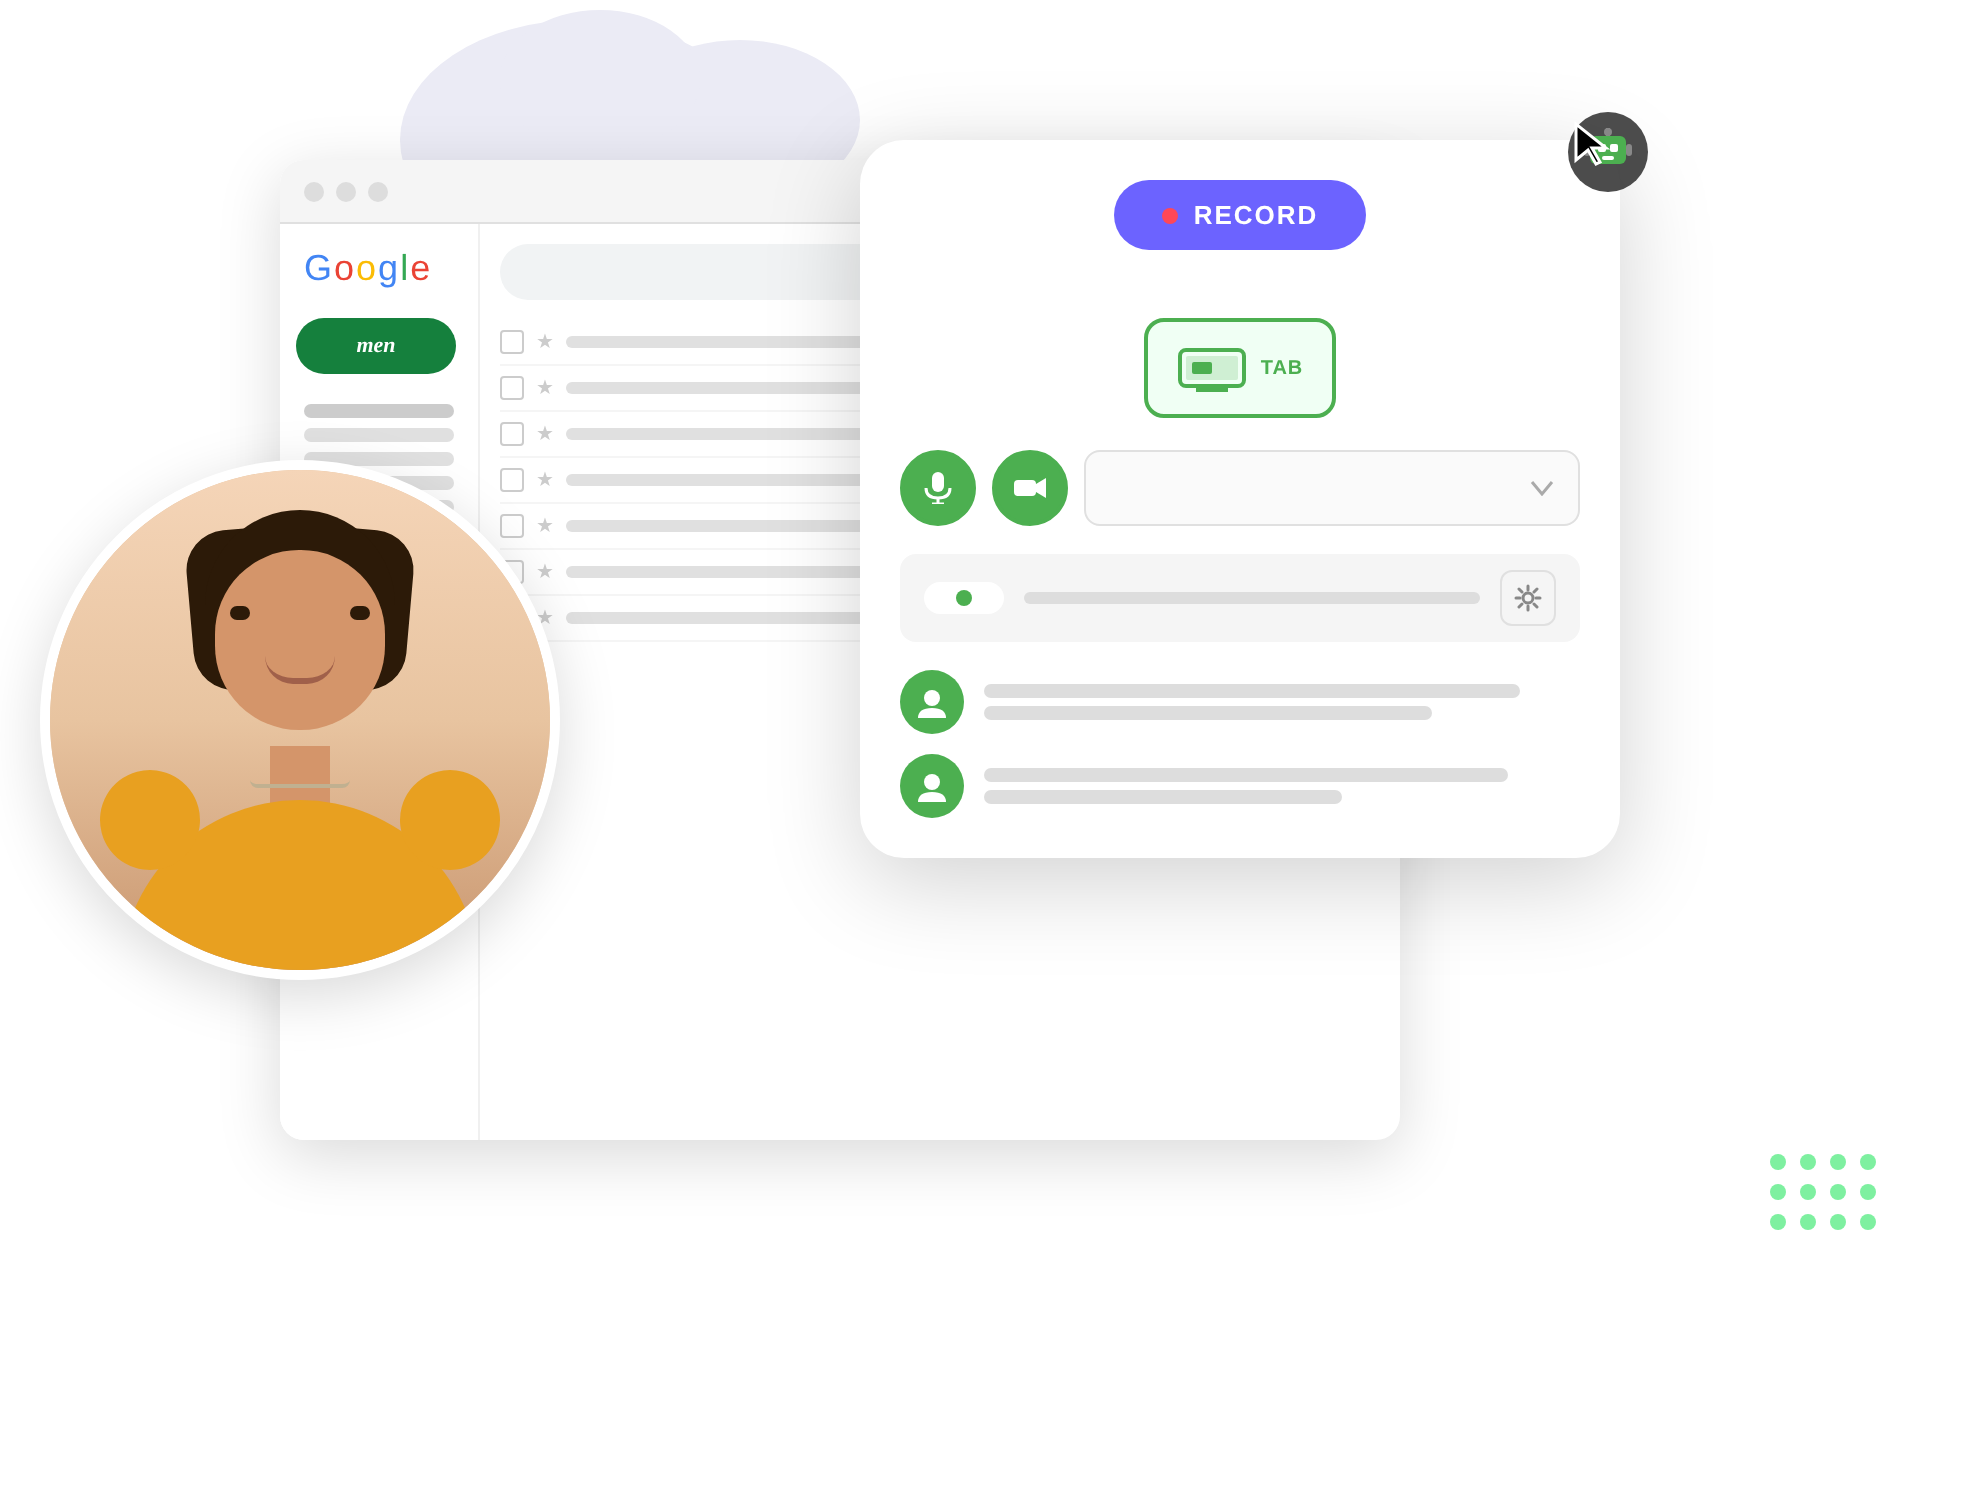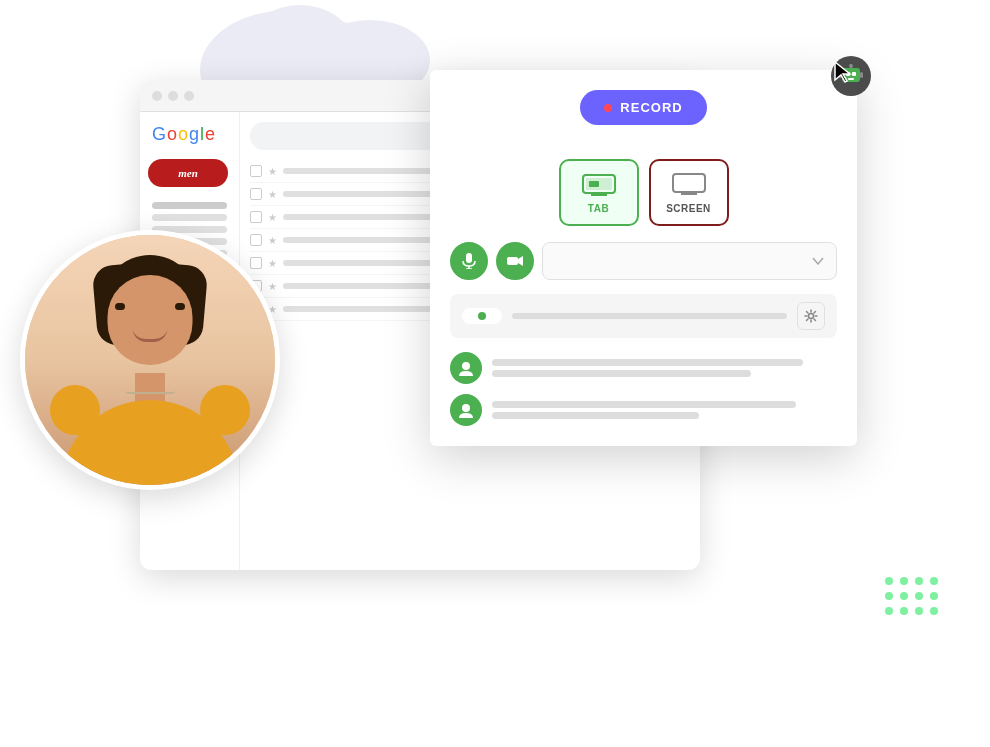--- a/index.html
+++ b/index.html
@@ -90,21 +90,21 @@
       font-size: 18px;
       font-weight: 500;
       padding: 0 4px;
     }
     .g-blue { color: #4285F4; }
     .g-red { color: #EA4335; }
     .g-yellow { color: #FBBC05; }
     .g-green { color: #34A853; }
 
     .compose-btn {
-      background: #b91c1c;
+      background: #15803d;
       color: white;
       border: none;
       border-radius: 20px;
       padding: 8px 14px;
       font-size: 11px;
       font-weight: 600;
       cursor: pointer;
       margin-bottom: 10px;
       width: 80px;
       font-style: italic;
@@ -167,23 +167,23 @@
       width: 10px; height: 10px;
       background: #ccc;
       border-radius: 2px;
     }
 
     
     .popup-card {
       position: absolute;
       top: 70px;
       left: 430px;
-      width: 427px;
+      width: 380px;
       background: #fff;
-      border-radius: 6px;
+      border-radius: 22px;
       box-shadow: 0 12px 48px rgba(0,0,0,0.18);
       padding: 20px;
       z-index: 10;
     }
 
     
     .record-btn {
       background: #6c63ff;
       color: white;
       border: none;
@@ -208,21 +208,20 @@
     
     .mode-buttons {
       display: flex;
       justify-content: center;
       gap: 10px;
       margin-bottom: 16px;
     }
 
     .mode-btn {
       display: flex;
-      flex-direction: column;
       align-items: center;
       gap: 6px;
       padding: 10px 14px;
       border: 2px solid #7f1d1d;
       border-radius: 10px;
       cursor: pointer;
       background: #fff;
       min-width: 80px;
     }
 
@@ -557,31 +556,20 @@
             <rect x="4" y="6" width="26" height="12" rx="1" fill="#4caf50" opacity="0.2"></rect>
             <rect x="7" y="9" width="10" height="6" rx="1" fill="#4caf50"></rect>
             <line x1="12" y1="21" x2="12" y2="23" stroke="#4caf50" stroke-width="2"></line>
             <line x1="22" y1="21" x2="22" y2="23" stroke="#4caf50" stroke-width="2"></line>
             <line x1="9" y1="23" x2="25" y2="23" stroke="#4caf50" stroke-width="2"></line>
           </svg>
         </div>
         <span class="mode-btn-label">TAB</span>
       </button>
 
-      <button class="mode-btn">
-        <div class="mode-btn-icon">
-          <svg width="34" height="24" viewBox="0 0 34 24">
-            <rect x="1" y="2" width="32" height="18" rx="3" fill="none" stroke="#888" stroke-width="2"></rect>
-            <line x1="12" y1="20" x2="12" y2="22" stroke="#888" stroke-width="2"></line>
-            <line x1="22" y1="20" x2="22" y2="22" stroke="#888" stroke-width="2"></line>
-            <line x1="9" y1="22" x2="25" y2="22" stroke="#888" stroke-width="2"></line>
-          </svg>
-        </div>
-        <span class="mode-btn-label">SCREEN</span>
-      </button>
 
     </div>
 
     <div class="audio-row">
       <button class="audio-btn">
         <svg width="14" height="16" viewBox="0 0 14 16" fill="white">
           <rect x="4" y="0" width="6" height="10" rx="3" fill="white"></rect>
           <path d="M1 8 Q1 13 7 13 Q13 13 13 8" fill="none" stroke="white" stroke-width="1.5"></path>
           <line x1="7" y1="13" x2="7" y2="16" stroke="white" stroke-width="1.5"></line>
           <line x1="4" y1="16" x2="10" y2="16" stroke="white" stroke-width="1.5"></line>

